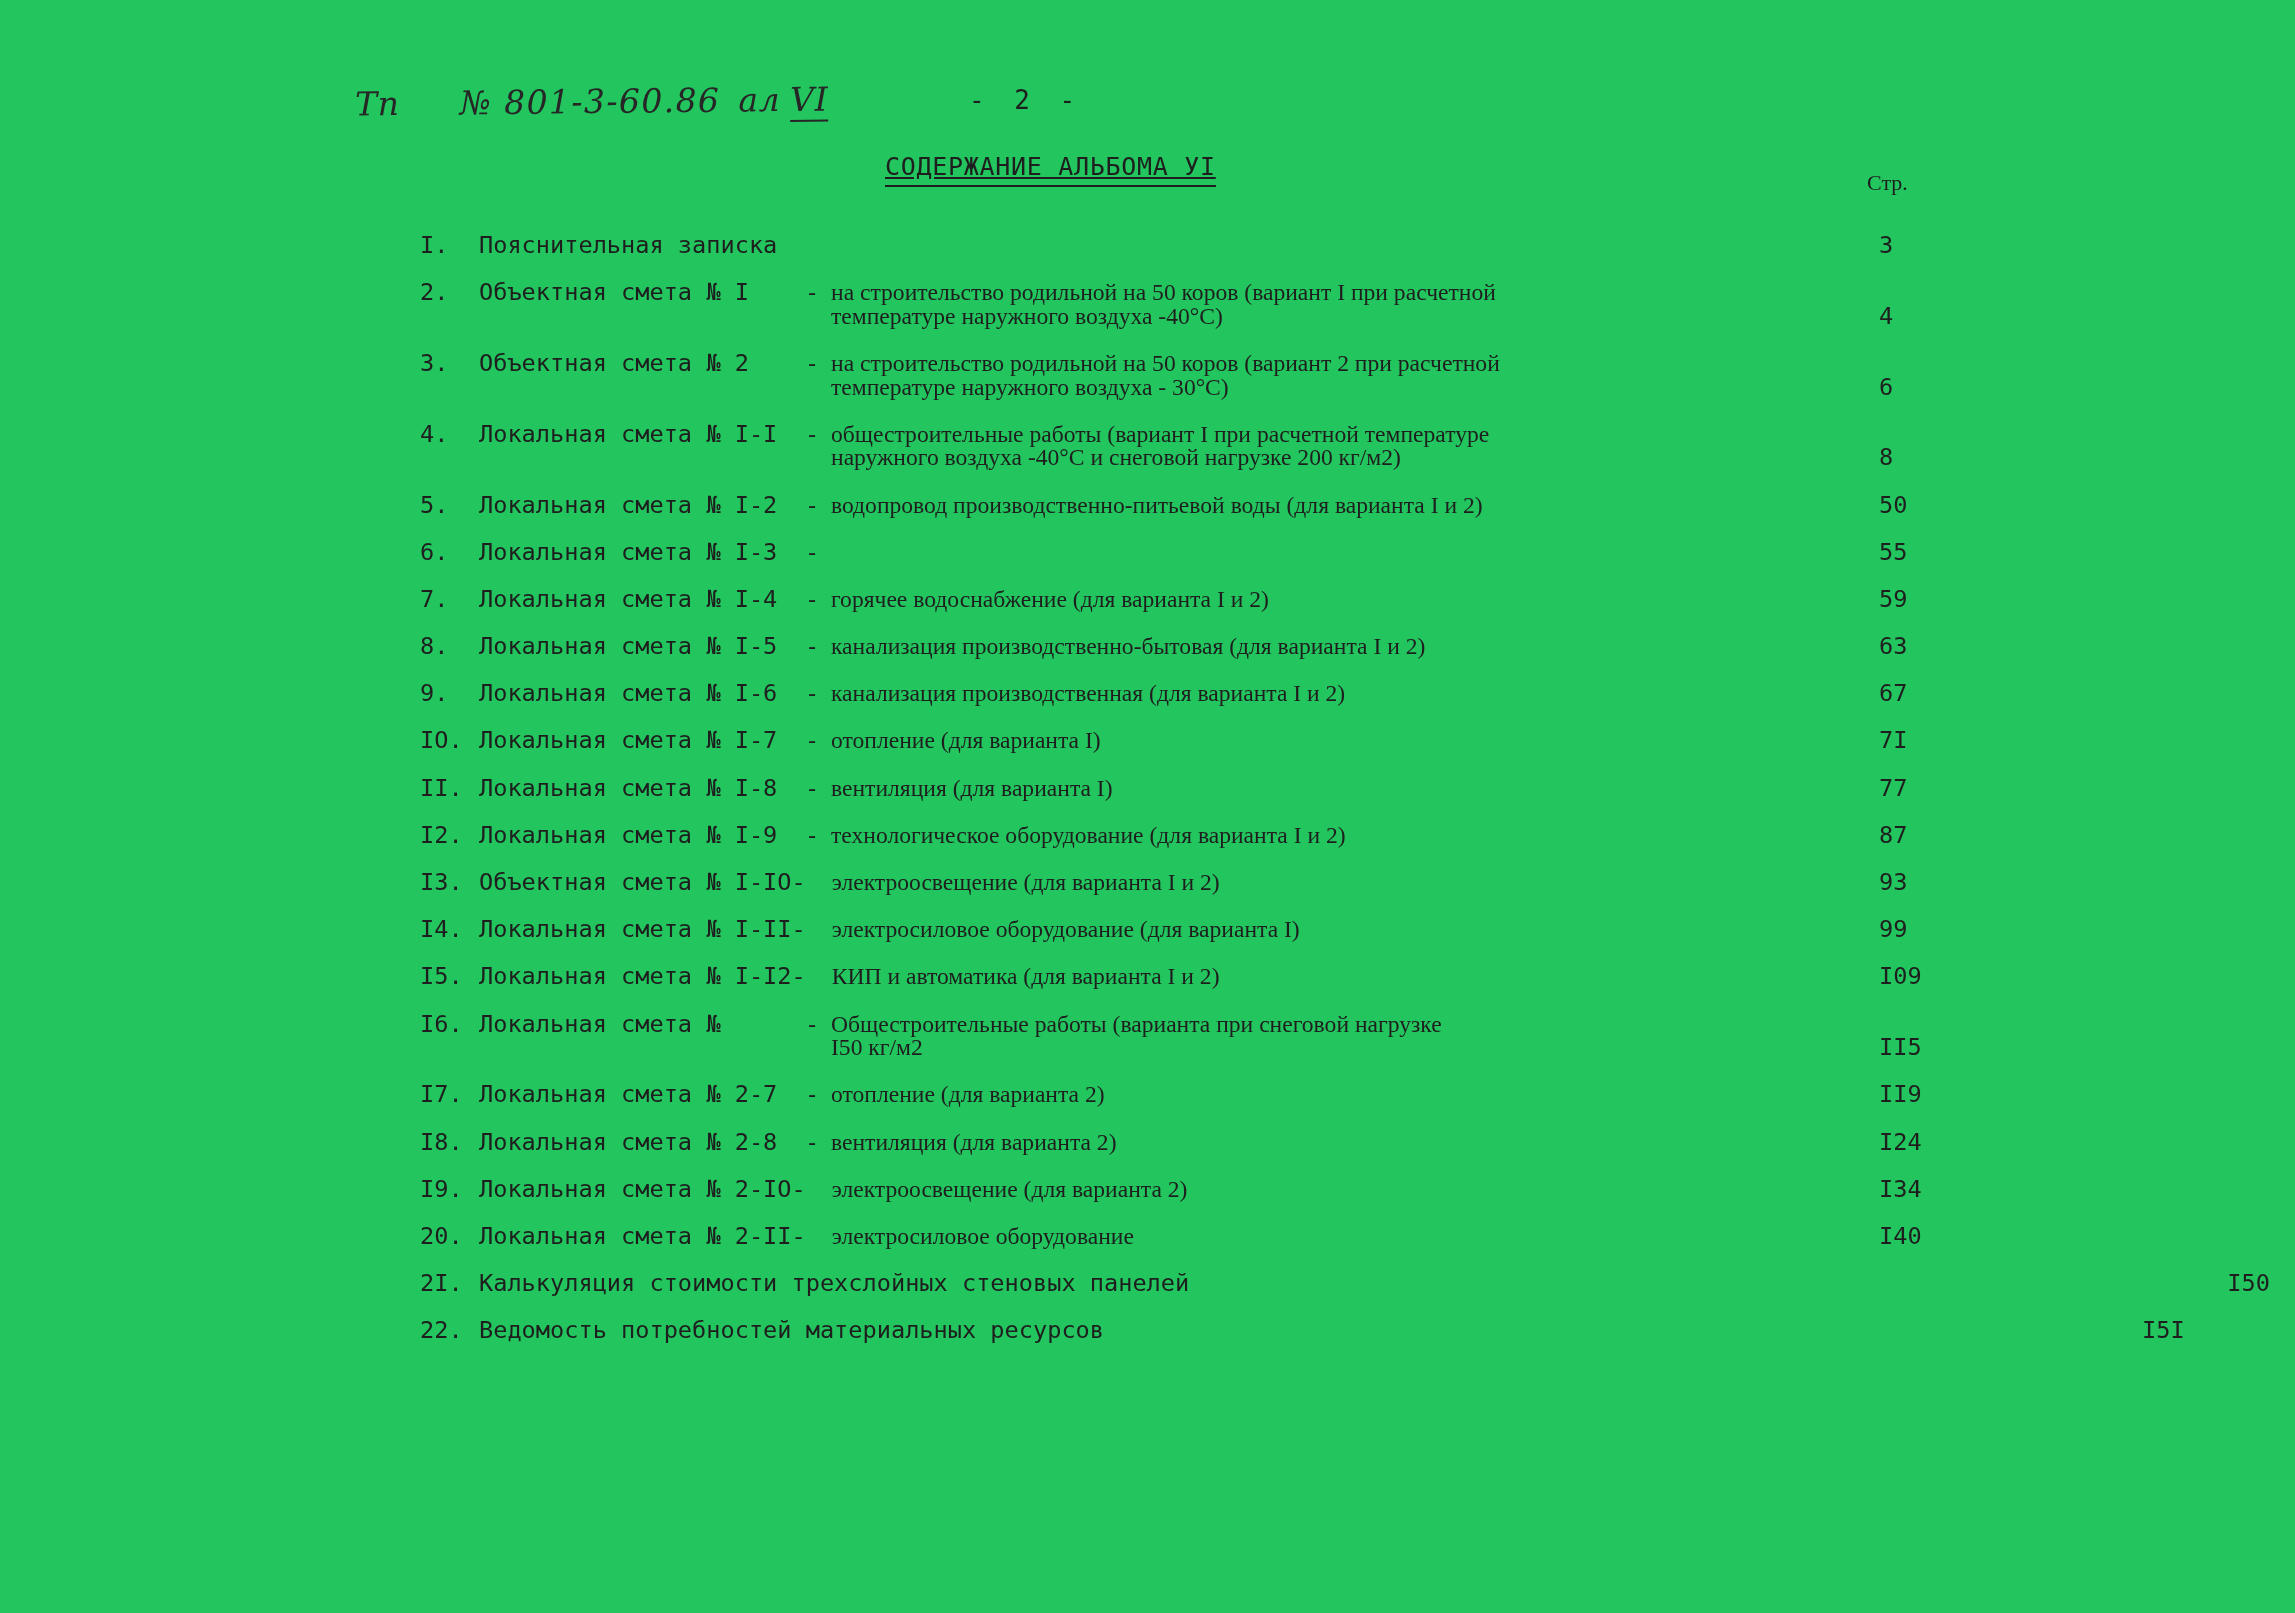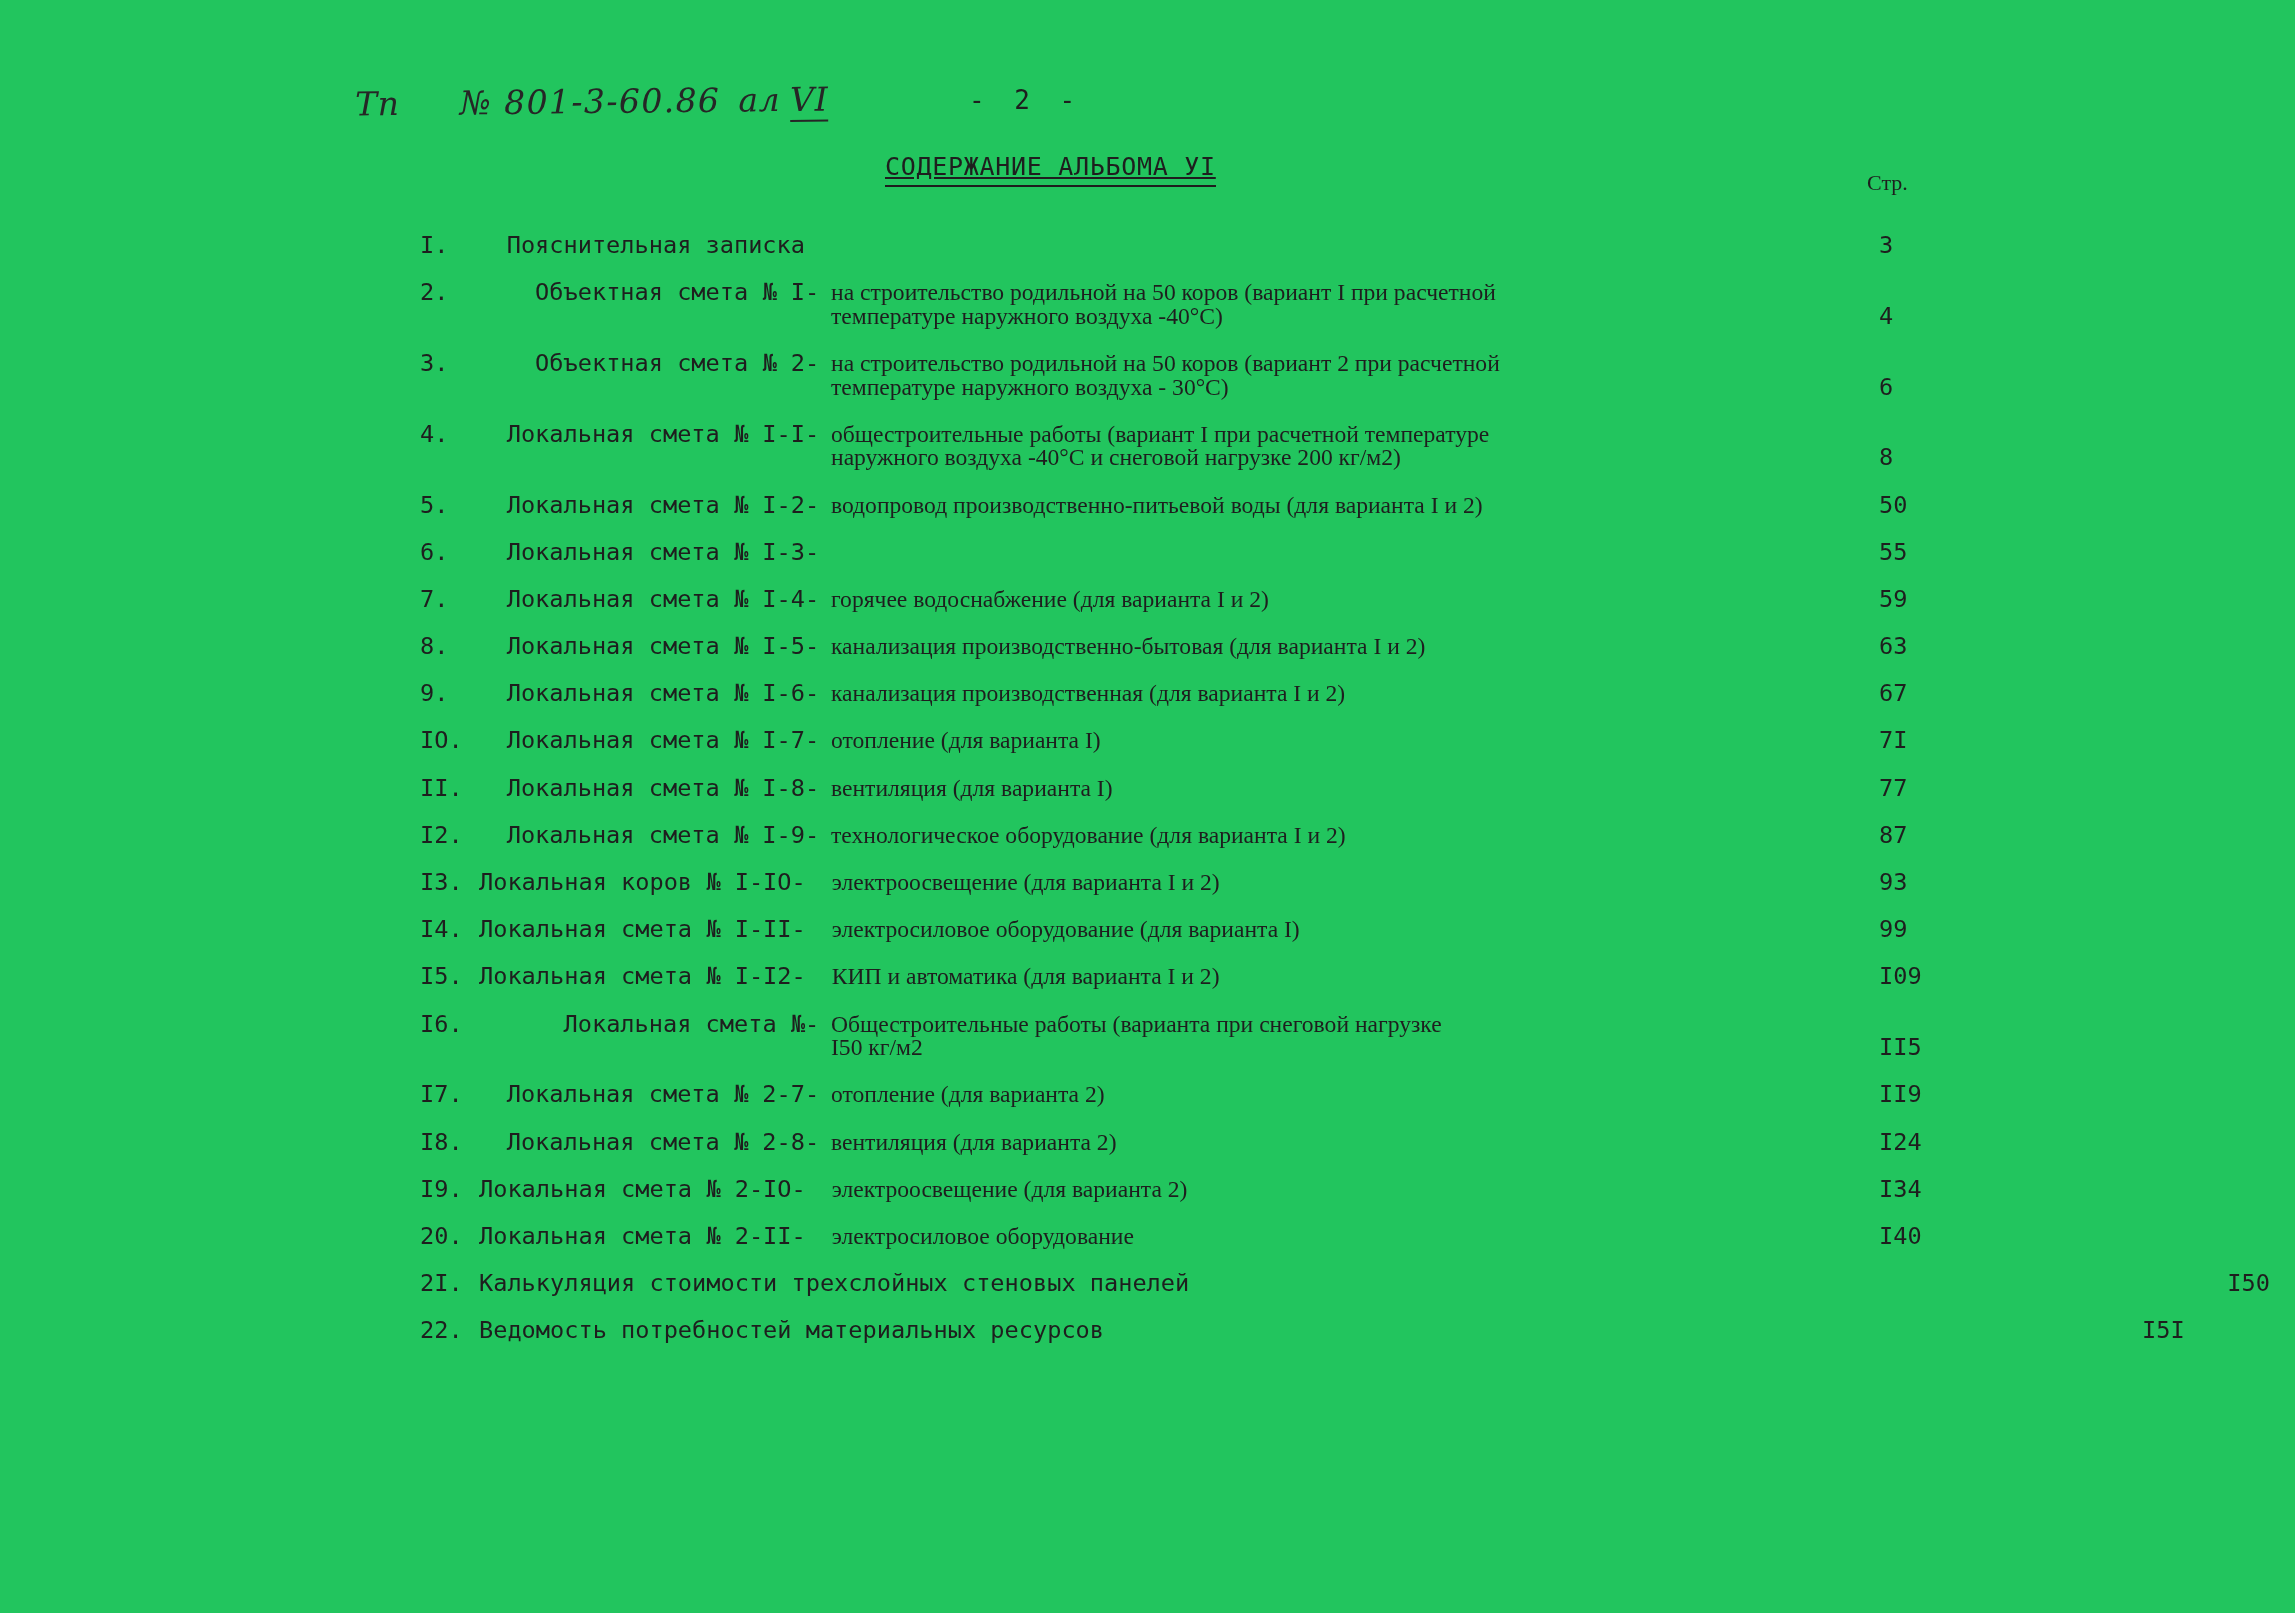--- a/index.html
+++ b/index.html
@@ -59,21 +59,21 @@
   .toc {
     position: absolute;
     left: 420px;
     top: 234px;
     width: 1546px;
     font-size: 23.6px;
     line-height: 23.6px;
   }
   .row { display: flex; align-items: flex-start; margin-bottom: 23.6px; }
   .num   { flex: 0 0 59px;  white-space: nowrap; }
-  .title { flex: 0 0 326px; white-space: nowrap; overflow: visible; text-align: right; }
+  .title { flex: 0 0 326px; white-space: nowrap; overflow: visible; }
   .sep   { flex: 0 0 26px;  white-space: nowrap; }
   .desc  { flex: 0 0 1012px; white-space: pre-wrap; font-family: Liberation Serif, serif; }
   .pg    { margin-left: auto; flex: 0 0 87px; align-self: flex-end; white-space: nowrap; }
 </style>
 </head>
 <body>
 
 <div class="page">
 
   <div class="hand">
@@ -181,21 +181,21 @@
     <div class="row">
       <span class="num">I2.</span>
       <span class="title">Локальная смета № I-9</span>
       <span class="sep">-</span>
       <span class="desc">технологическое оборудование (для варианта I и 2)</span>
       <span class="pg">87</span>
     </div>
 
     <div class="row">
       <span class="num">I3.</span>
-      <span class="title">Локальная коров № I-IO-</span>
+      <span class="title">Объектная смета № I-IO-</span>
       <span class="sep"></span>
       <span class="desc">электроосвещение (для варианта I и 2)</span>
       <span class="pg">93</span>
     </div>
 
     <div class="row">
       <span class="num">I4.</span>
       <span class="title">Локальная смета № I-II-</span>
       <span class="sep"></span>
       <span class="desc">электросиловое оборудование (для варианта I)</span>

